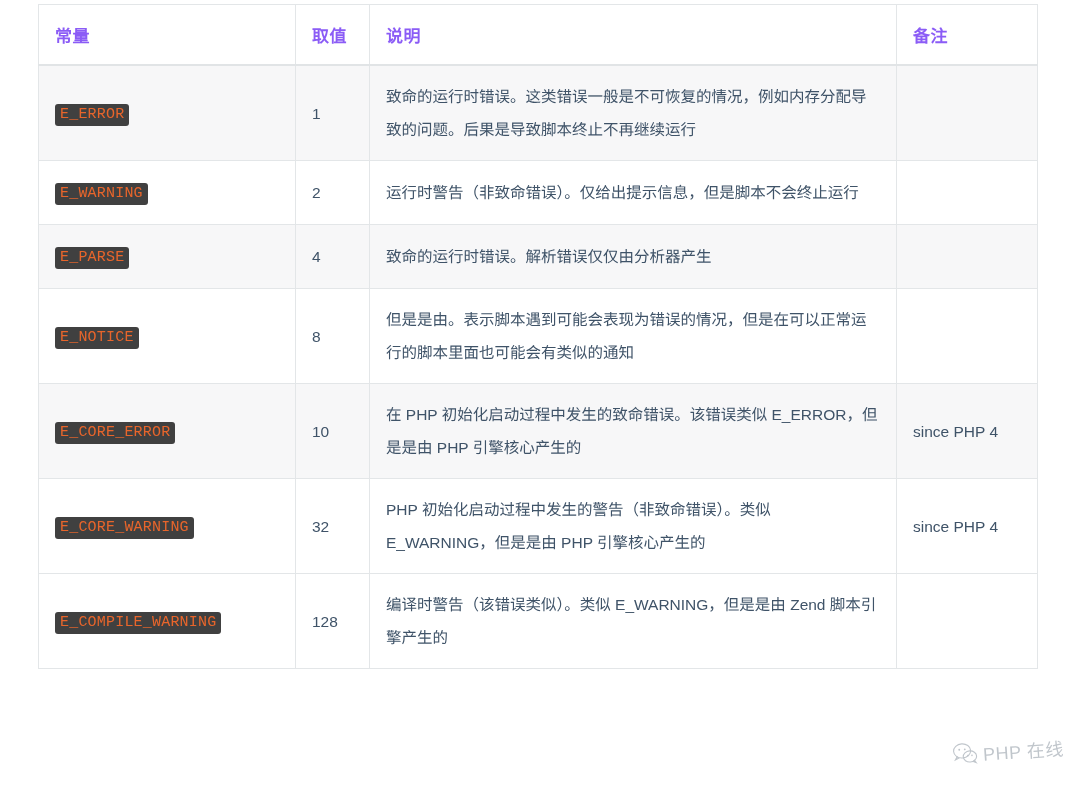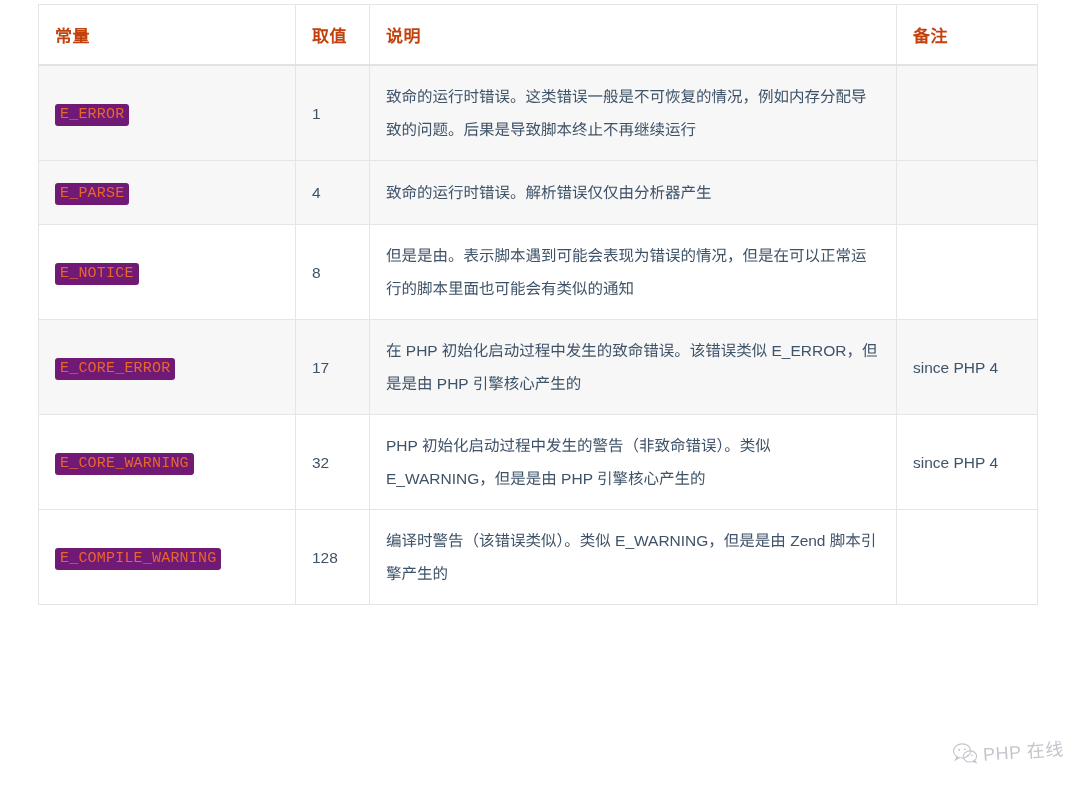--- a/index.html
+++ b/index.html
@@ -45,21 +45,21 @@
   table.const-table th,
   table.const-table td {
     border: 1px solid #e3e6e8;
     vertical-align: middle;
     text-align: left;
     box-sizing: border-box;
   }
 
   table.const-table thead th {
     background: #ffffff;
-    color: #c2410c;
+    color: #8b5cf6;
     font-size: 17px;
     font-weight: bold;
     padding: 17px 16px 17px 16px;
     height: 58px;
     border-bottom: 2px solid #e1e4e6;
     letter-spacing: 0.5px;
   }
 
   table.const-table tbody td {
     color: #3f5368;
@@ -90,21 +90,21 @@
   }
 
   td.remark-cell {
     color: #3f5368;
     font-size: 15.5px;
   }
 
   code.const-code {
     font-family: "Liberation Mono", "DejaVu Sans Mono", monospace;
     color: #e8652b;
-    background: #701a75;
+    background: #404040;
     border-radius: 3px;
     padding: 2px 5px 3px 5px;
     font-size: 15px;
     letter-spacing: 0.2px;
     white-space: nowrap;
   }
 
   
   .watermark {
     position: absolute;
@@ -155,20 +155,28 @@
 
         <tr class="striped">
           <td>
             <code class="const-code">E_ERROR</code>
           </td>
           <td class="value-cell">1</td>
           <td class="desc-cell">致命的运行时错误。这类错误一般是不可恢复的情况，例如内存分配导致的问题。后果是导致脚本终止不再继续运行</td>
           <td class="remark-cell"></td>
         </tr>
 
+        <tr class="plain">
+          <td>
+            <code class="const-code">E_WARNING</code>
+          </td>
+          <td class="value-cell">2</td>
+          <td class="desc-cell">运行时警告（非致命错误）。仅给出提示信息，但是脚本不会终止运行</td>
+          <td class="remark-cell"></td>
+        </tr>
 
         <tr class="striped">
           <td>
             <code class="const-code">E_PARSE</code>
           </td>
           <td class="value-cell">4</td>
           <td class="desc-cell">致命的运行时错误。解析错误仅仅由分析器产生</td>
           <td class="remark-cell"></td>
         </tr>
 
@@ -178,21 +186,21 @@
           </td>
           <td class="value-cell">8</td>
           <td class="desc-cell">但是是由。表示脚本遇到可能会表现为错误的情况，但是在可以正常运行的脚本里面也可能会有类似的通知</td>
           <td class="remark-cell"></td>
         </tr>
 
         <tr class="striped">
           <td>
             <code class="const-code">E_CORE_ERROR</code>
           </td>
-          <td class="value-cell">17</td>
+          <td class="value-cell">10</td>
           <td class="desc-cell">在 PHP 初始化启动过程中发生的致命错误。该错误类似 E_ERROR，但是是由 PHP 引擎核心产生的</td>
           <td class="remark-cell">since PHP 4</td>
         </tr>
 
         <tr class="plain">
           <td>
             <code class="const-code">E_CORE_WARNING</code>
           </td>
           <td class="value-cell">32</td>
           <td class="desc-cell">PHP 初始化启动过程中发生的警告（非致命错误）。类似 E_WARNING，但是是由 PHP 引擎核心产生的</td>

